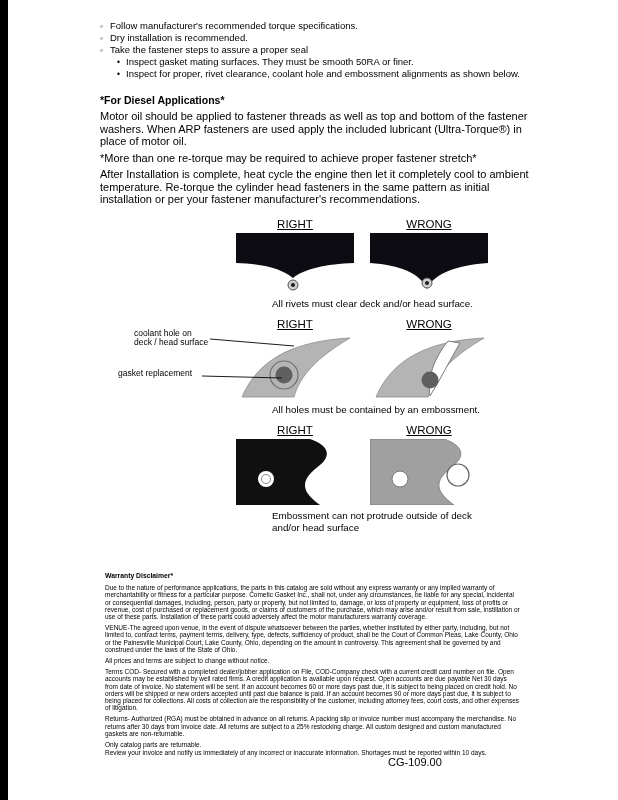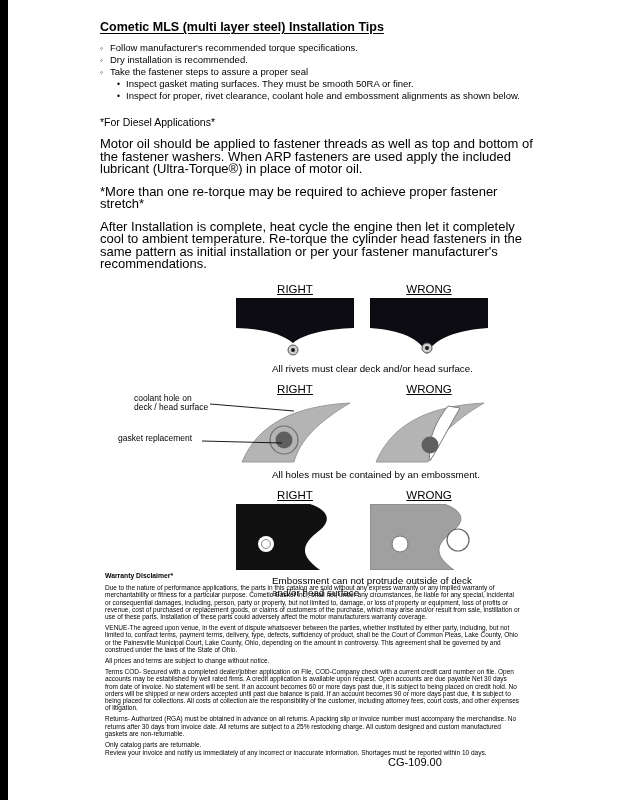--- a/index.html
+++ b/index.html
@@ -12,22 +12,22 @@
 
   .content { position:absolute; left:100px; top:20px; width:445px; }
 
   .doc-title { font-size:12.5px; font-weight:bold; text-decoration:underline; text-underline-offset:2px; margin-bottom:8px; }
 
   .bullet { display:flex; font-size:9.5px; line-height:12px; }
   .bullet .marker { flex:0 0 10px; font-size:8.5px; }
   .bullet.sub { margin-left:17px; }
   .bullet.sub .marker { flex:0 0 9px; }
 
-  .diesel-heading { font-size:10.5px; font-weight:normal; margin-top:14px; }
-  .para { font-size:13px; line-height:12.5px; margin-top:10px; width:434px; }
+  .diesel-heading { font-size:10.5px; font-weight:bold; margin-top:14px; }
+  .para { font-size:11px; line-height:12.5px; margin-top:4px; width:434px; }
 
   .diagram-section { margin-top:12px; margin-left:136px; width:252px; }
   .diag-row { margin-top:8px; }
   .diag-labels { display:flex; gap:16px; font-size:11.5px; }
   .diag-labels span { width:118px; text-align:center;text-decoration:underline; }
   .diag-panels { display:flex; gap:16px; margin-top:3px; position:relative; }
   .panel { display:block; }
   .diag-caption { font-size:9.8px; line-height:12px; margin-top:5px;margin-left:36px; }
 
   .callout { position:absolute; font-size:8.5px; line-height:9.5px; }
@@ -42,21 +42,20 @@
 
   .footer-code { position:absolute; left:388px; top:756px; font-size:11px; }
 </style>
 </head>
 <body>
 
 <div class="page">
   <div class="left-bar"></div>
 
   <div class="content">
-    <div class="doc-title">Cometic MLS (multi layer steel) Installation Tips</div>
 
     <div class="bullet">
       <span class="marker">◦</span>
       <span>Follow manufacturer's recommended torque specifications.</span>
     </div>
     <div class="bullet">
       <span class="marker">◦</span>
       <span>Dry installation is recommended.</span>
     </div>
     <div class="bullet">

